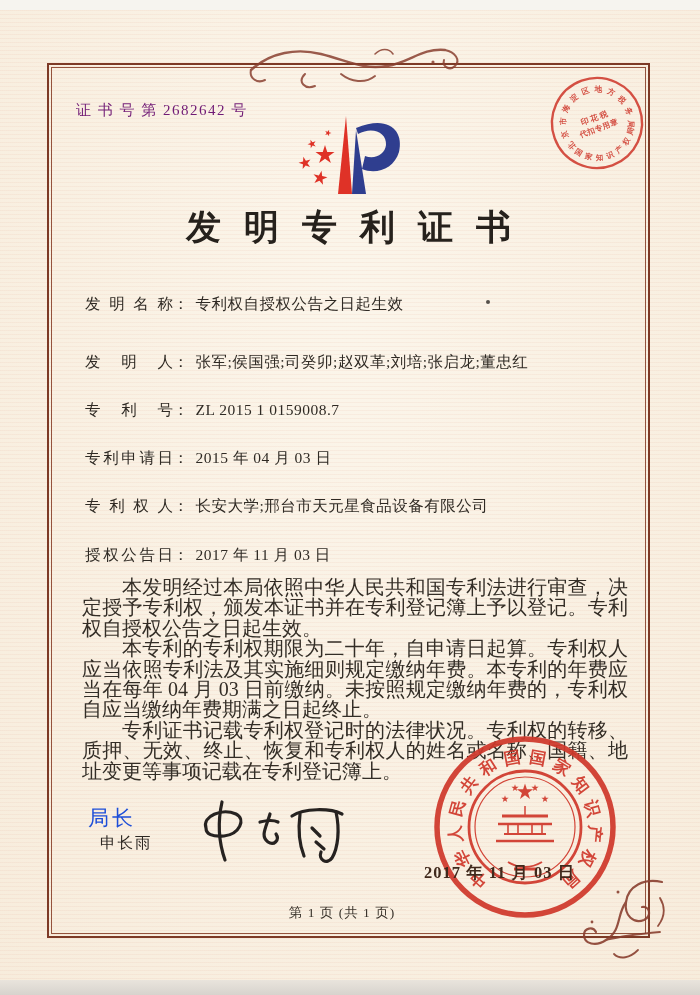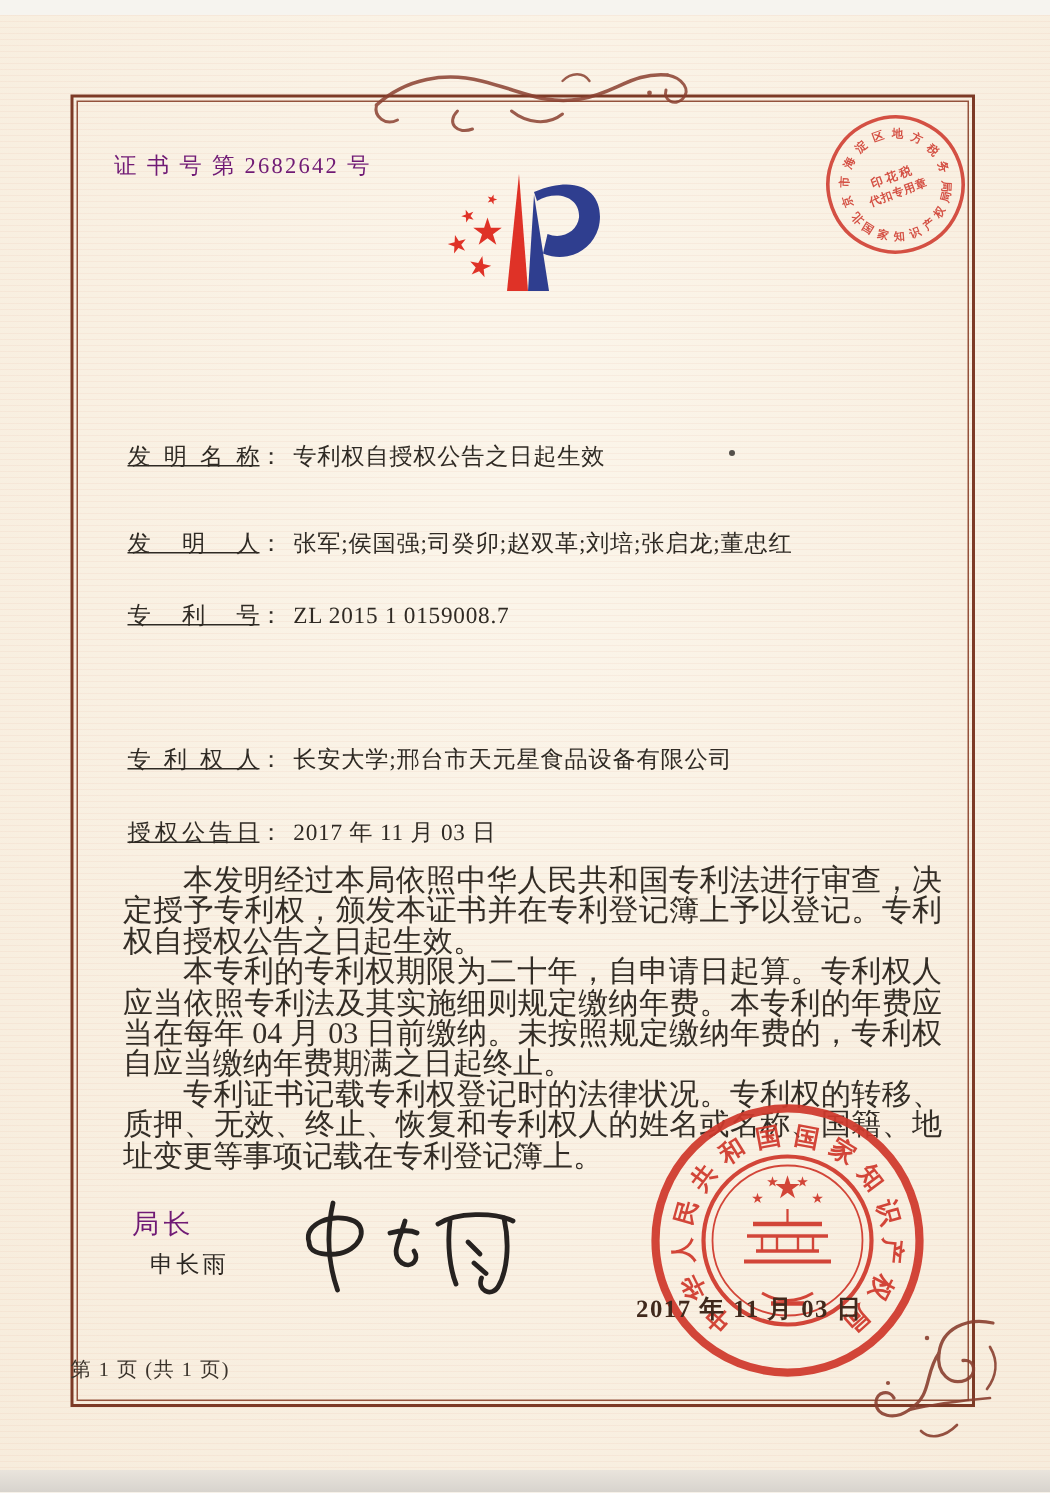--- a/index.html
+++ b/index.html
@@ -19,34 +19,34 @@
   .texture{position:absolute;left:0;top:10px;width:700px;height:970px;pointer-events:none;
     background:
       repeating-linear-gradient(180deg, rgba(224,156,134,0.10) 0px, rgba(224,156,134,0.10) 1px, rgba(255,255,255,0) 1px, rgba(255,255,255,0) 4px),
       radial-gradient(ellipse at 50% 30%, rgba(255,252,244,0.5), rgba(244,228,205,0.25));}
   .inner-border{position:absolute;left:47px;top:63px;width:603px;height:875px;border:2.5px solid var(--border_maroon);}
   .inner-border::after{content:"";position:absolute;left:2px;top:2px;right:2px;bottom:2px;border:1px solid #94523c;}
   .cert-no{position:absolute;left:76px;top:101px;font-size:15px;letter-spacing:1.5px;color:#701a75;}
   .logo{position:absolute;left:272px;top:112px;}
   .title{position:absolute;left:47px;top:204px;width:603px;text-align:center;font-size:35px;font-weight:bold;color:#26211c;letter-spacing:23px;text-indent:23px;}
   .field{position:absolute;left:85px;width:560px;font-size:15.5px;color:#2f2a24;white-space:nowrap;}
-  .flabel{display:inline-block;width:88px;text-align:justify;text-align-last:justify;vertical-align:bottom;text-decoration:underline;}
+  .flabel{display:inline-block;width:88px;text-align:justify;text-align-last:justify;vertical-align:bottom;}
   .fcolon{margin-right:7px;}
   .fvalue{letter-spacing:0.5px;}
   .bodytext{position:absolute;left:82px;top:577px;width:546px;font-size:20px;line-height:20.4px;color:var(--text_dark);text-align:justify;}
   .bodytext p{text-indent:2em;margin:0;}
-  .signoff-title{position:absolute;left:88px;top:804px;font-size:18px;letter-spacing:3px;color:#701a75;}
+  .signoff-title{position:absolute;left:88px;top:804px;font-size:21px;letter-spacing:3px;color:#1d4ed8;}
   .signoff-name{position:absolute;left:88px;top:833px;font-size:15.5px;letter-spacing:2px;color:#2c2722;margin-left:12px;}
   .signature{position:absolute;left:192px;top:790px;}
   .seal{position:absolute;left:430px;top:732px;opacity:0.93;}
   .seal text{fill:var(--seal_red);font-weight:bold;font-family:"Liberation Serif","DejaVu Serif",serif;}
   .seal-date{position:absolute;left:424px;top:862px;font-size:16.5px;font-weight:bold;letter-spacing:1px;color:#40291c;}
   .stamp{position:absolute;left:547px;top:73px;opacity:0.88;transform:rotate(-20deg);}
   .stamp text{fill:var(--stamp_red);font-weight:bold;font-family:"Liberation Serif","DejaVu Serif",serif;}
-  .footer{position:absolute;left:47px;top:904px;width:590px;font-size:13.5px;letter-spacing:1px;color:#3a332b;}
+  .footer{position:absolute;left:47px;top:904px;width:590px;text-align:center;font-size:13.5px;letter-spacing:1px;color:#3a332b;}
   .ornament{position:absolute;}
   .ink-dot{position:absolute;left:486px;top:300px;width:4px;height:4px;border-radius:50%;background:#2c2824;opacity:.8;}
 </style>
 </head>
 <body>
 
 <div class="page">
   <div class="scan-top"></div>
   <div class="texture"></div>
   <div class="inner-border"></div>
@@ -86,30 +86,34 @@
     <path d="M84,16 C118,2 132,20 127,40 C122,57 104,63 90,57 L93,44 C103,48 113,42 114,33 C115,20 100,14 86,22 Z" fill="var(--logo_blue)"></path>
     <g fill="var(--logo_red)">
       <use href="#starL" xlink:href="#starL" transform="translate(53 43) scale(10)"></use>
       <use href="#starL" xlink:href="#starL" transform="translate(33 51) scale(6.5) rotate(-15)"></use>
       <use href="#starL" xlink:href="#starL" transform="translate(48 66) scale(7.5) rotate(12)"></use>
       <use href="#starL" xlink:href="#starL" transform="translate(40 32) scale(4.5) rotate(-20)"></use>
       <use href="#starL" xlink:href="#starL" transform="translate(56 21) scale(3.5) rotate(18)"></use>
     </g>
   </svg>
 
+  <div class="title">发明专利证书</div>
 
   <div class="field" style="top:294px">
     <span class="flabel">发明名称</span><span class="fcolon">：</span><span class="fvalue">专利权自授权公告之日起生效</span>
   </div>
   <div class="ink-dot"></div>
   <div class="field" style="top:352px">
     <span class="flabel">发明人</span><span class="fcolon">：</span><span class="fvalue">张军;侯国强;司癸卯;赵双革;刘培;张启龙;董忠红</span>
   </div>
   <div class="field" style="top:400px">
     <span class="flabel">专利号</span><span class="fcolon">：</span><span class="fvalue">ZL 2015 1 0159008.7</span>
+  </div>
+  <div class="field" style="top:448px">
+    <span class="flabel">专利申请日</span><span class="fcolon">：</span><span class="fvalue">2015 年 04 月 03 日</span>
   </div>
   <div class="field" style="top:496px">
     <span class="flabel">专利权人</span><span class="fcolon">：</span><span class="fvalue">长安大学;邢台市天元星食品设备有限公司</span>
   </div>
   <div class="field" style="top:545px">
     <span class="flabel">授权公告日</span><span class="fcolon">：</span><span class="fvalue">2017 年 11 月 03 日</span>
   </div>
 
   <div class="bodytext">
     <p>本发明经过本局依照中华人民共和国专利法进行审查，决定授予专利权，颁发本证书并在专利登记簿上予以登记。专利权自授权公告之日起生效。</p>

